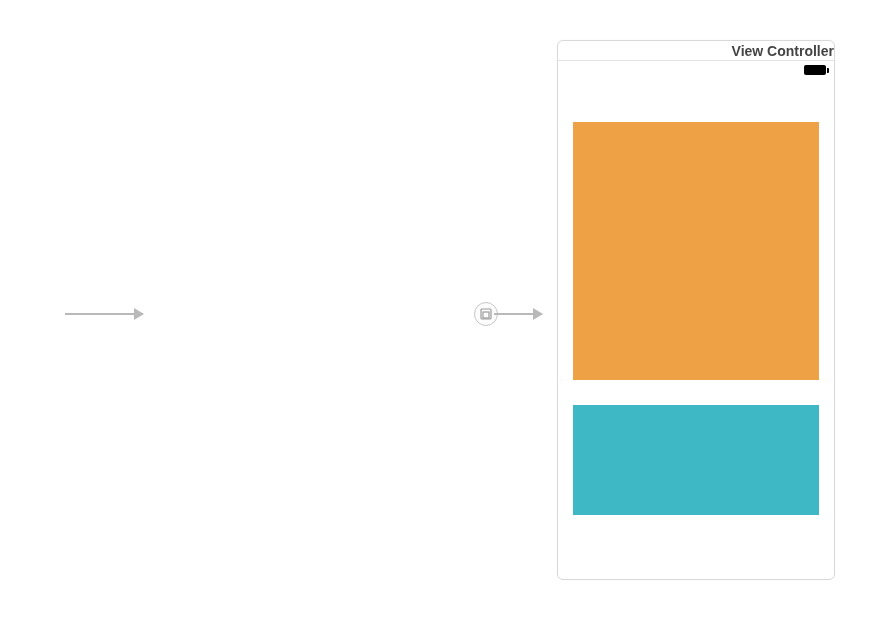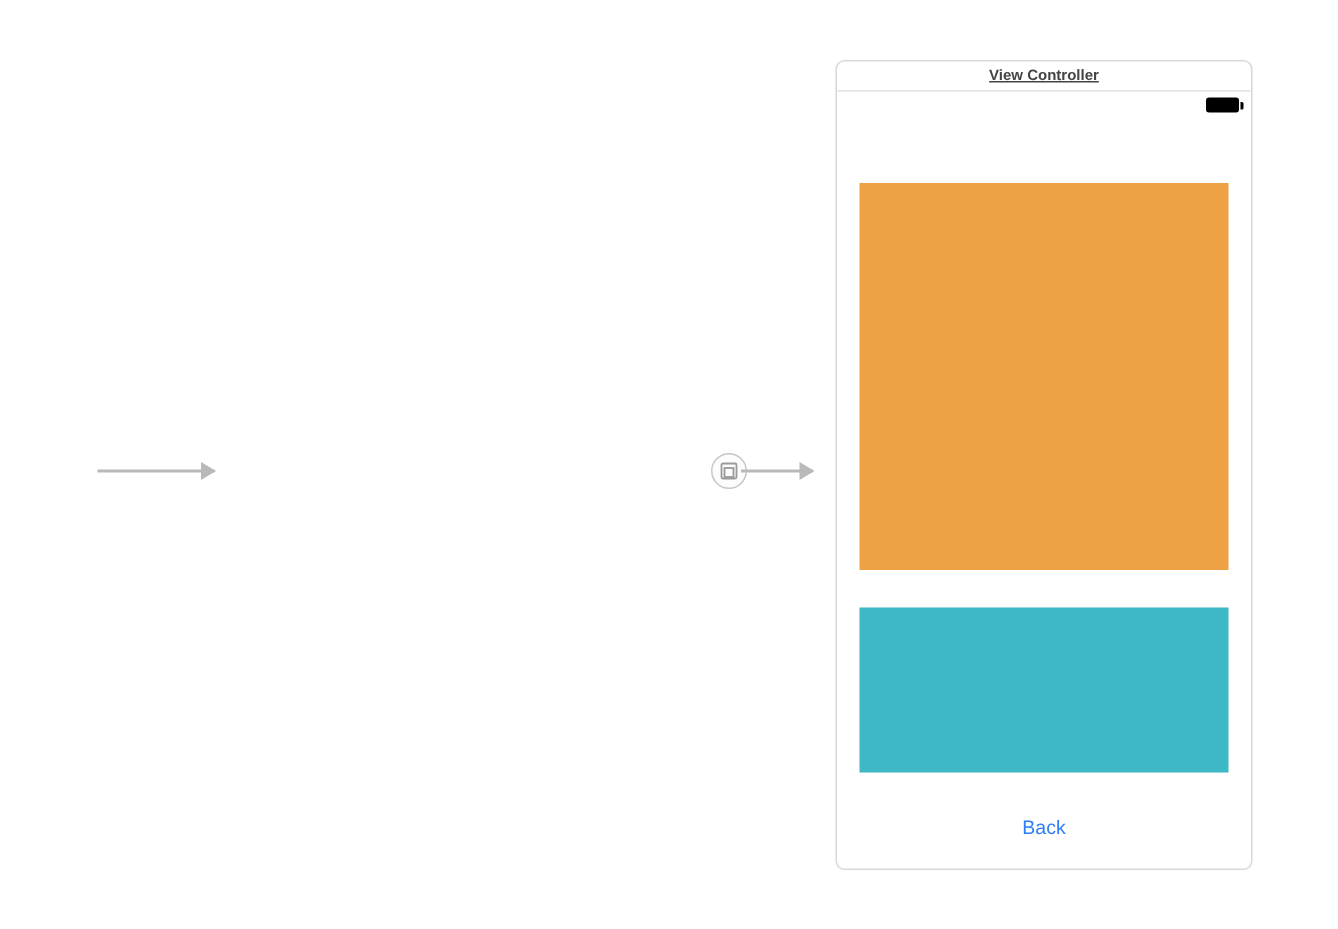--- a/index.html
+++ b/index.html
@@ -34,28 +34,27 @@
       flex-direction: column;
       box-shadow: 0 0 0 0.5px rgba(0,0,0,0.02);
     }
     .phone-left { left: 158px; }
     .phone-right { left: 557px; }
 
     .phone-titlebar {
       height: 20px;
       border-bottom: 1px solid #e2e2e2;
       display: flex;
-      justify-content: center;
+      justify-content: flex-end;
       align-items: center;
       gap: 8px;
-      font-size: 10px;
+      font-size: 14px;
       font-weight: 600;
       color: #444;
       position: relative;
-      text-decoration: underline;
     }
 
     
     .hdr-icon {
       width: 12px;
       height: 12px;
       display: inline-flex;
       align-items: center;
       justify-content: center;
     }
@@ -220,17 +219,16 @@
   <div class="phone phone-right">
     <div class="phone-titlebar">
       <span>View Controller</span>
     </div>
     <div class="status-bar">
       <span class="battery"></span>
     </div>
     <div class="phone-content">
       <div class="rect orange rect-r-orange"></div>
       <div class="rect teal rect-r-teal"></div>
-      <div class="bottom-button">Back</div>
     </div>
   </div>
 
 </div>
 
 </body></html>

